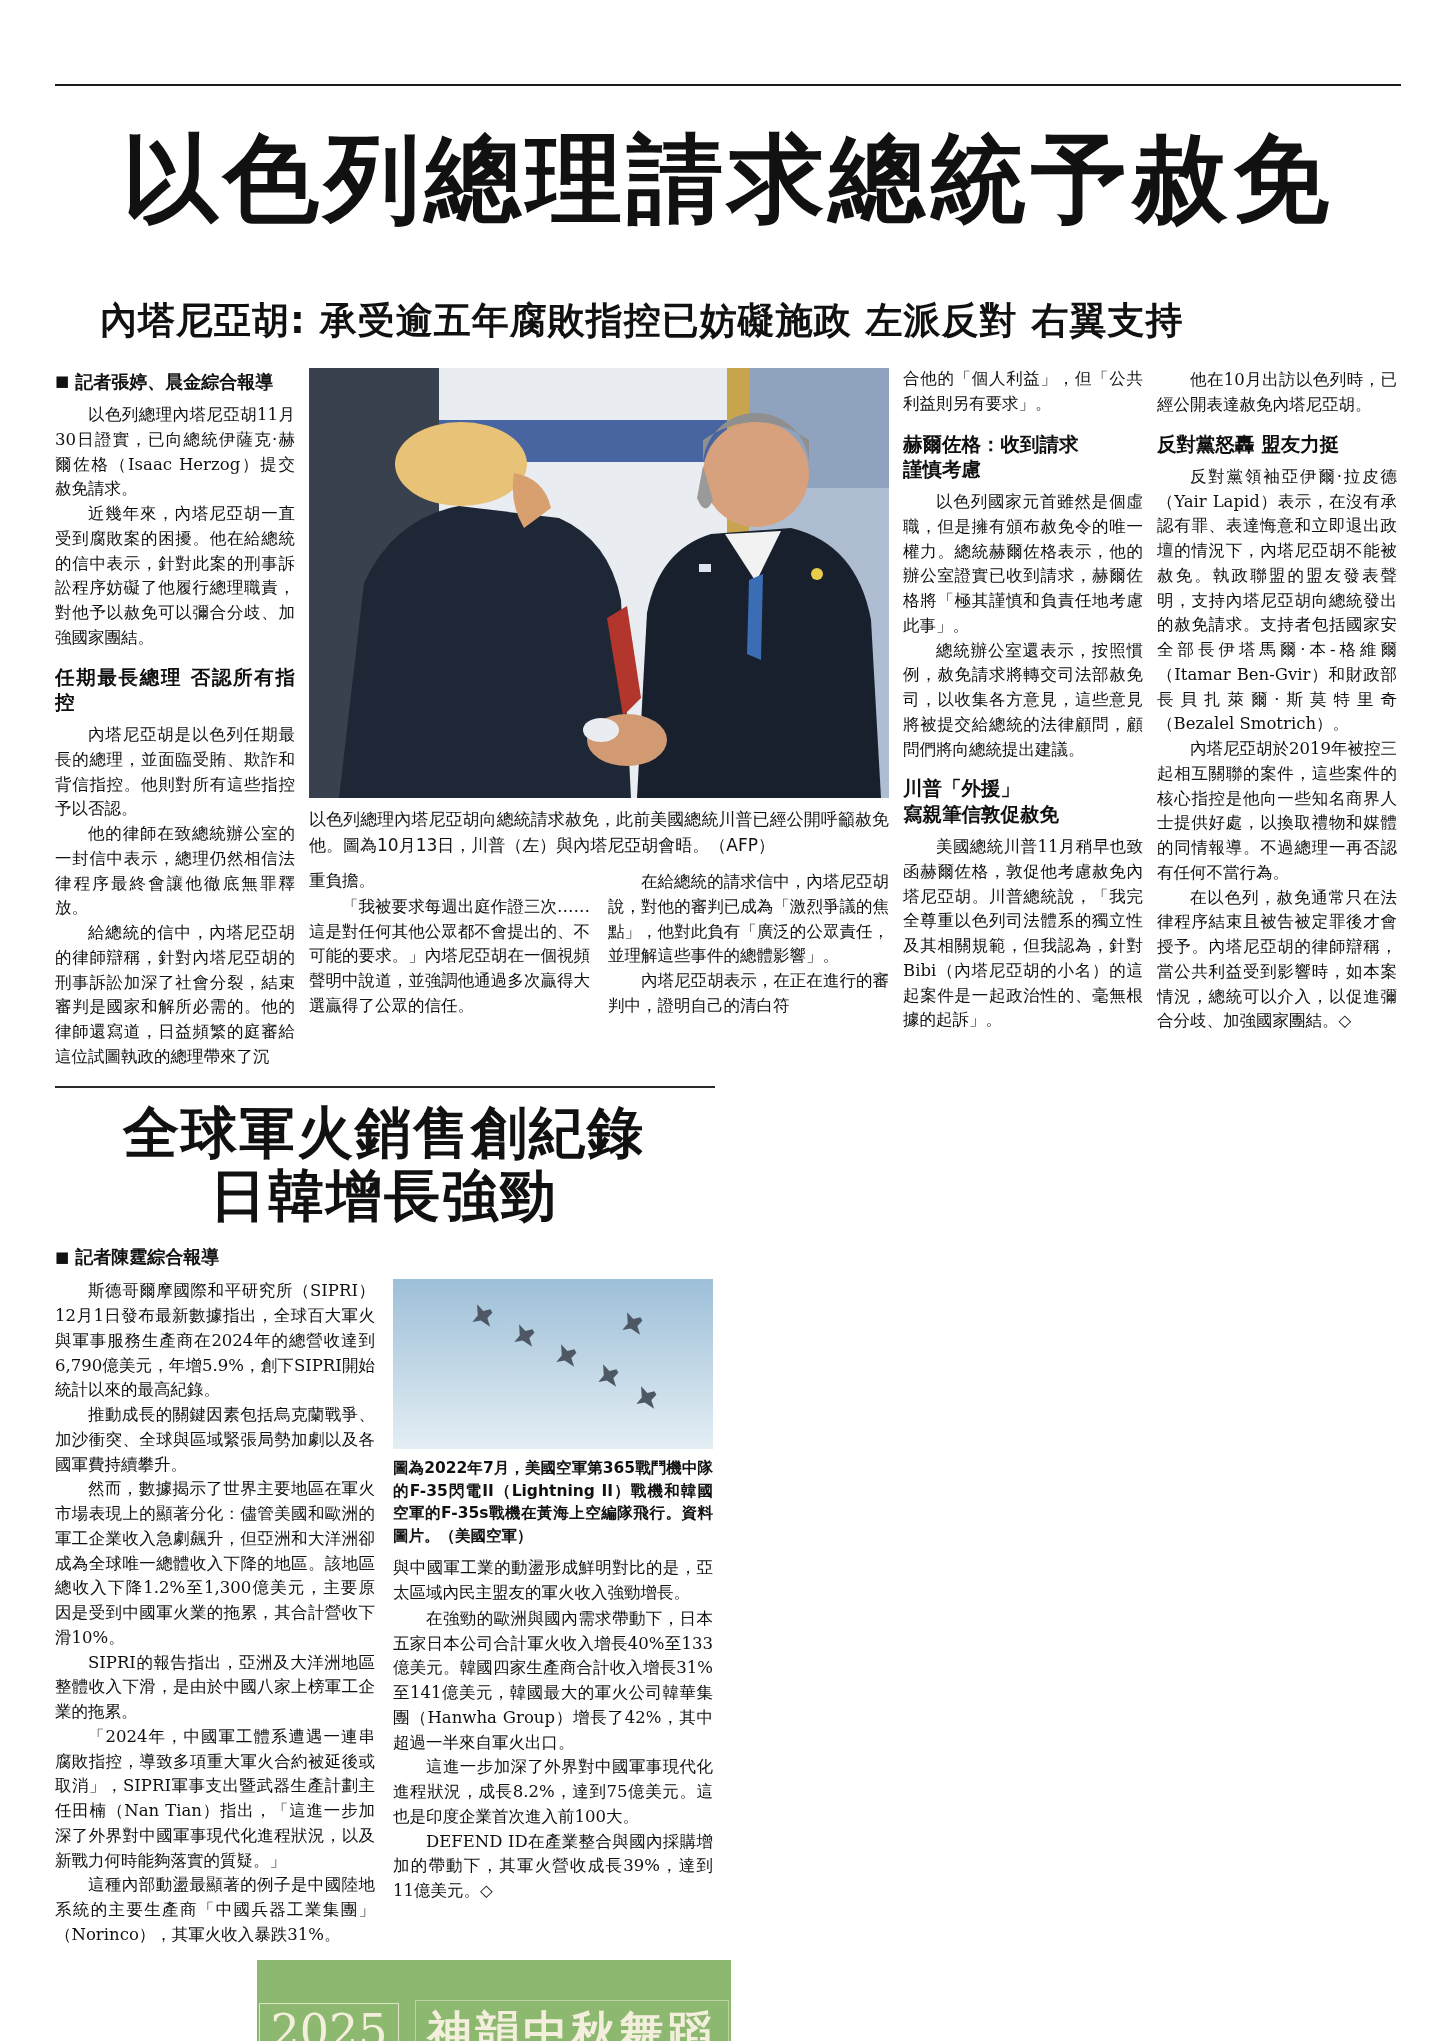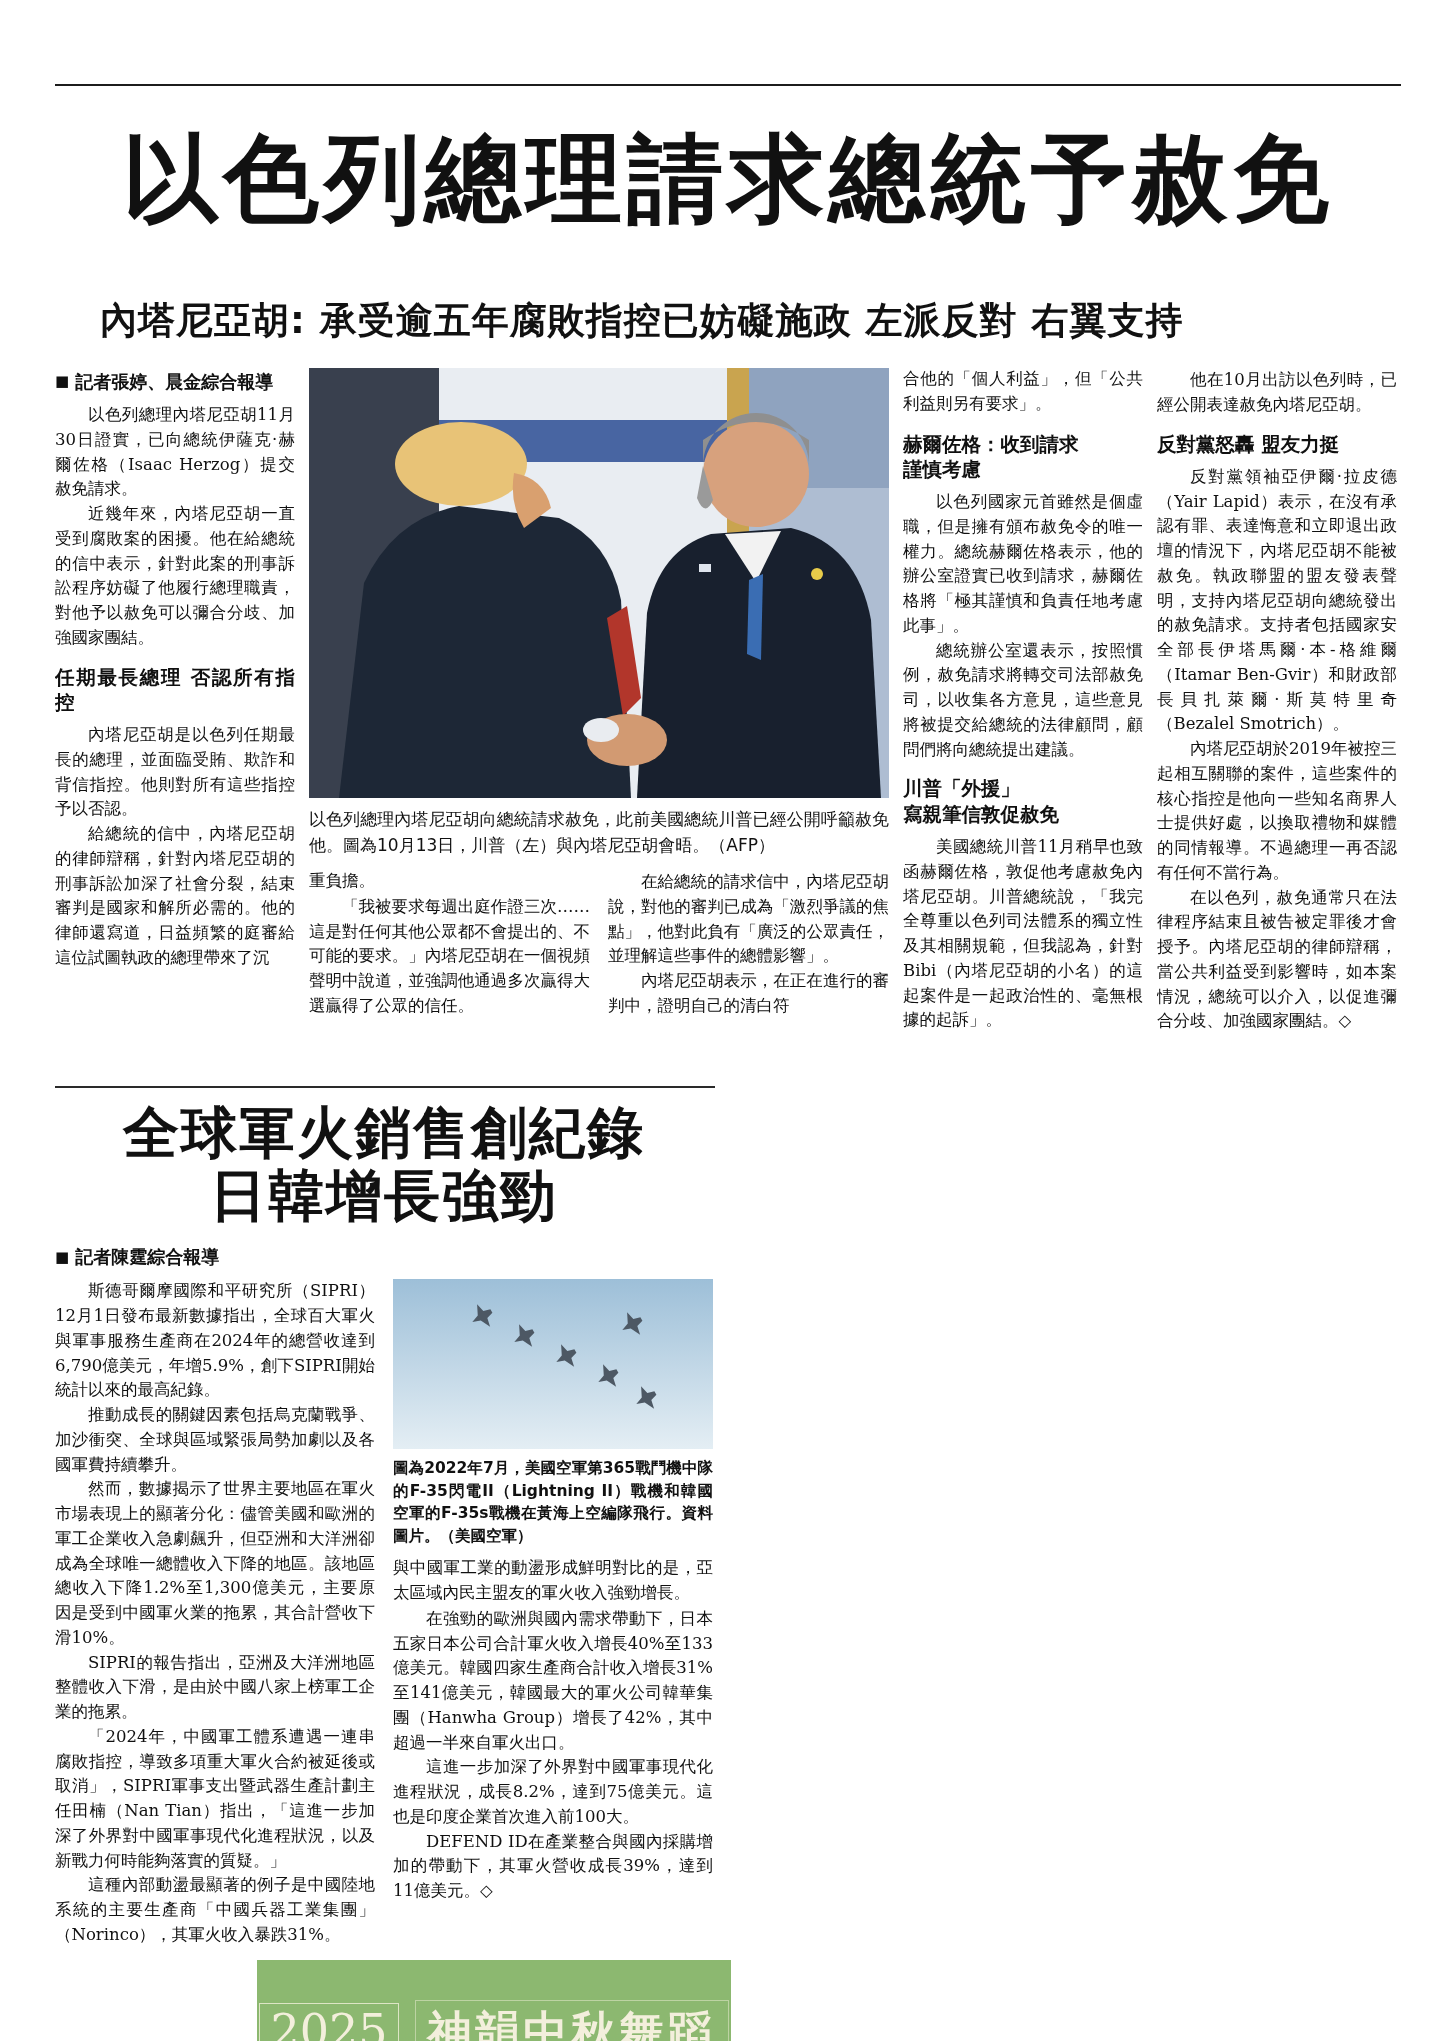--- a/index.html
+++ b/index.html
@@ -84,20 +84,21 @@
 
     <div class="col story">
       <div class="byline">
         <span class="sq">■</span>
         <span>記者張婷、晨金綜合報導</span>
       </div>
       <p>以色列總理內塔尼亞胡11月30日證實，已向總統伊薩克·赫爾佐格（Isaac Herzog）提交赦免請求。</p>
       <p>近幾年來，內塔尼亞胡一直受到腐敗案的困擾。他在給總統的信中表示，針對此案的刑事訴訟程序妨礙了他履行總理職責，對他予以赦免可以彌合分歧、加強國家團結。</p>
       <div class="subhead">任期最長總理 否認所有指控</div>
       <p>內塔尼亞胡是以色列任期最長的總理，並面臨受賄、欺詐和背信指控。他則對所有這些指控予以否認。</p>
+      <p>他的律師在致總統辦公室的一封信中表示，總理仍然相信法律程序最終會讓他徹底無罪釋放。</p>
       <p>給總統的信中，內塔尼亞胡的律師辯稱，針對內塔尼亞胡的刑事訴訟加深了社會分裂，結束審判是國家和解所必需的。他的律師還寫道，日益頻繁的庭審給這位試圖執政的總理帶來了沉</p>
     </div>
 
     <div class="mid">
 
       <svg class="photo1" viewBox="0 0 580 430" xmlns="http://www.w3.org/2000/svg">
         <defs>
           <linearGradient id="bg1" x1="0" y1="0" x2="0" y2="1">
             <stop offset="0" stop-color="#8a94a4"></stop>
               <stop offset="1" stop-color="#5d6675"></stop>

